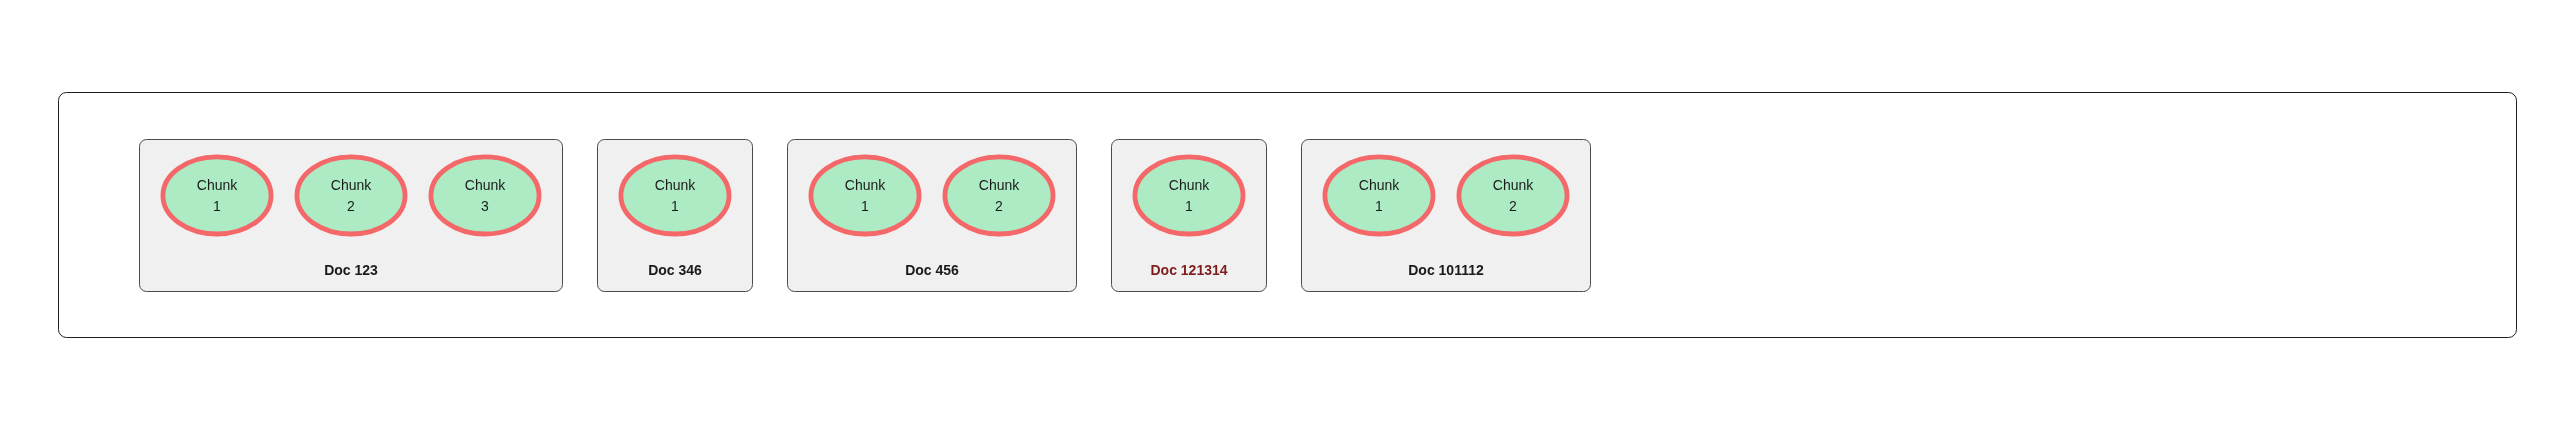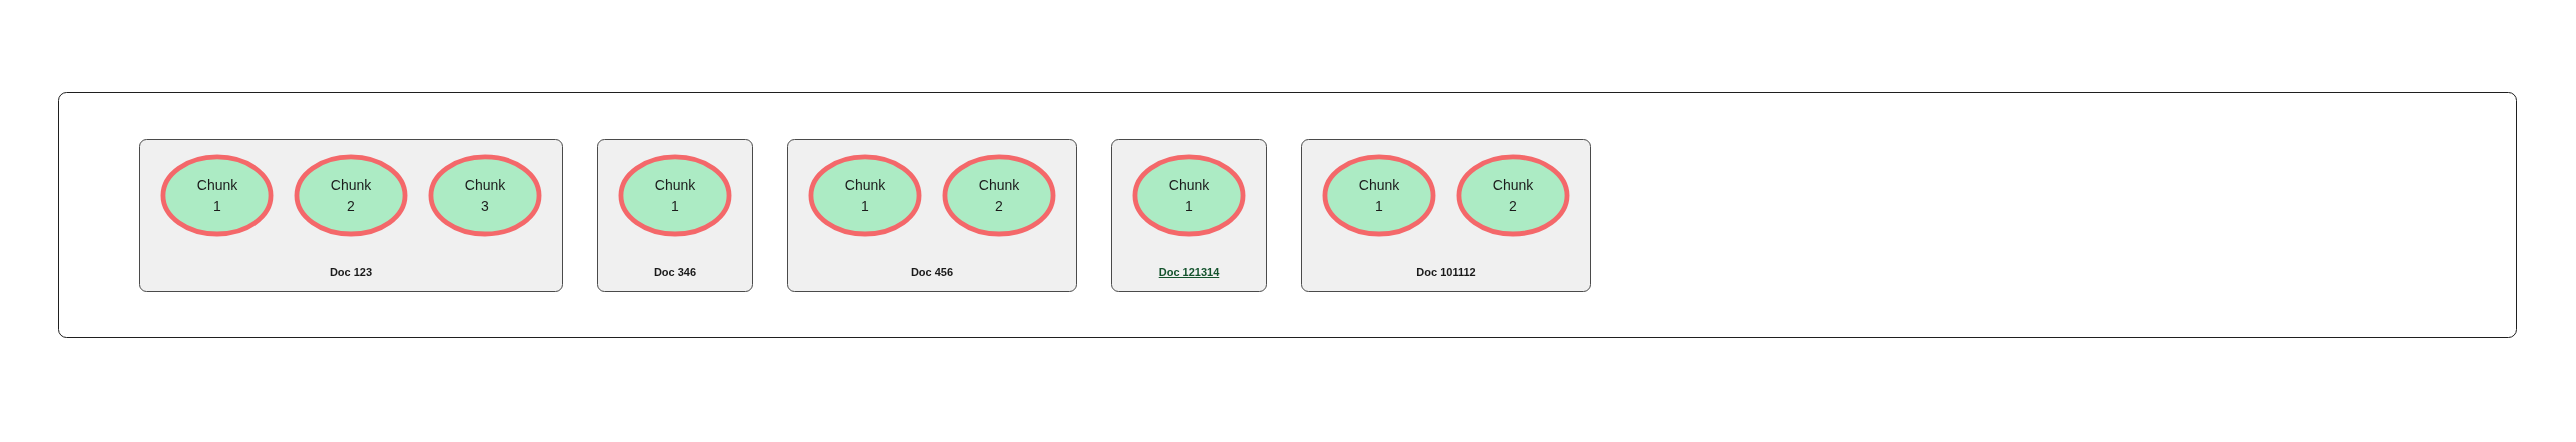--- a/index.html
+++ b/index.html
@@ -97,21 +97,21 @@
   .chunk-label .l1 { white-space: nowrap; }
   .chunk-label .l2 { white-space: nowrap; }
 
   
   .doc-title {
     position: absolute;
     left: 0;
     right: 0;
     bottom: 13.3px;
     text-align: center;
-    font-size: 11px;
+    font-size: 14px;
     font-weight: bold;
     color: #1a1a1a;
     font-family: "Liberation Sans", sans-serif;
     white-space: nowrap;
   }
 </style>
 </head>
 <body>
 
 <div id="canvas" style="background: rgb(255, 255, 255);">
@@ -192,21 +192,21 @@
             <div class="chunk-node">
               <svg class="ellipse-svg" viewBox="0 0 213 155" preserveAspectRatio="none">
                 <ellipse cx="106.5" cy="77.5" rx="101" ry="72" fill="#acebc4" stroke="#f4686a" stroke-width="9"></ellipse>
               </svg>
               <div class="chunk-label">
                 <span class="l1">Chunk</span>
                 <span class="l2">1</span>
               </div>
             </div>
           </div>
-          <div class="doc-title" style="color: #14532d; text-decoration: underline;">Doc 121314</div>
+          <div class="doc-title" style="color: #7f1d1d;">Doc 121314</div>
         </div>
         <div class="doc-card" style="background: rgb(240, 240, 240); border-color: rgb(74, 74, 74);">
           <div class="chunk-row">
             <div class="chunk-node">
               <svg class="ellipse-svg" viewBox="0 0 213 155" preserveAspectRatio="none">
                 <ellipse cx="106.5" cy="77.5" rx="101" ry="72" fill="#acebc4" stroke="#f4686a" stroke-width="9"></ellipse>
               </svg>
               <div class="chunk-label">
                 <span class="l1">Chunk</span>
                 <span class="l2">1</span>

